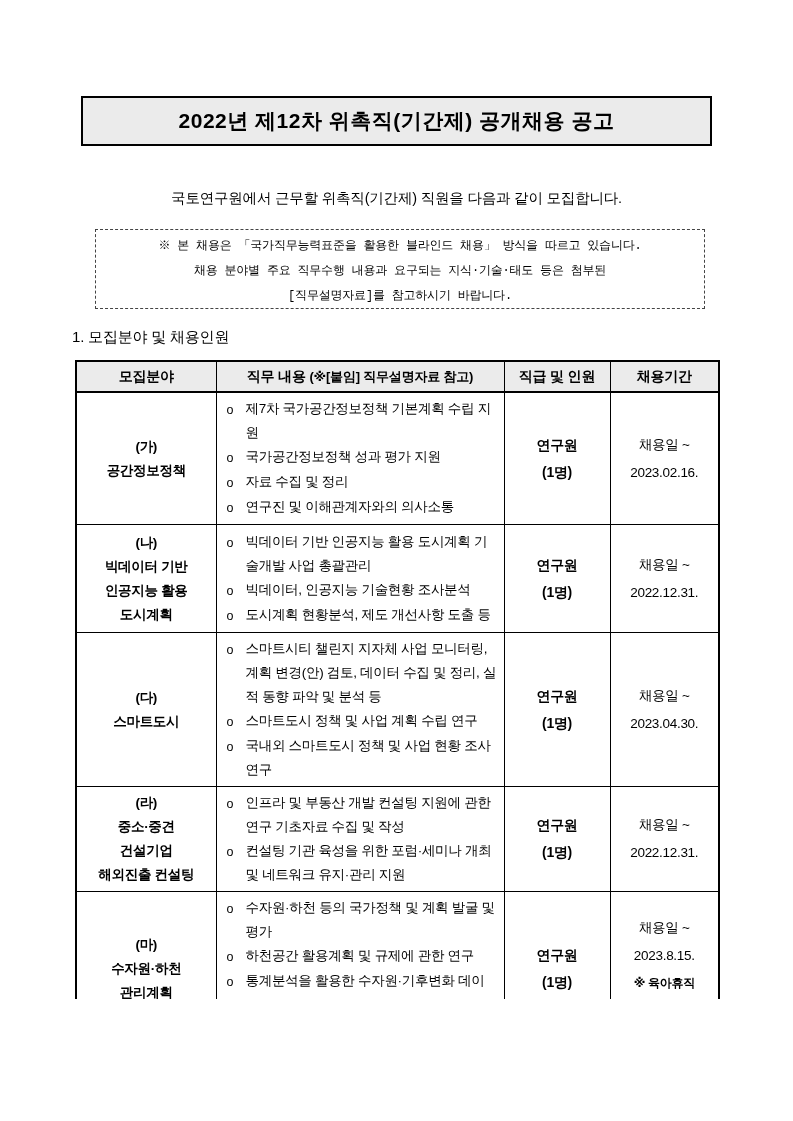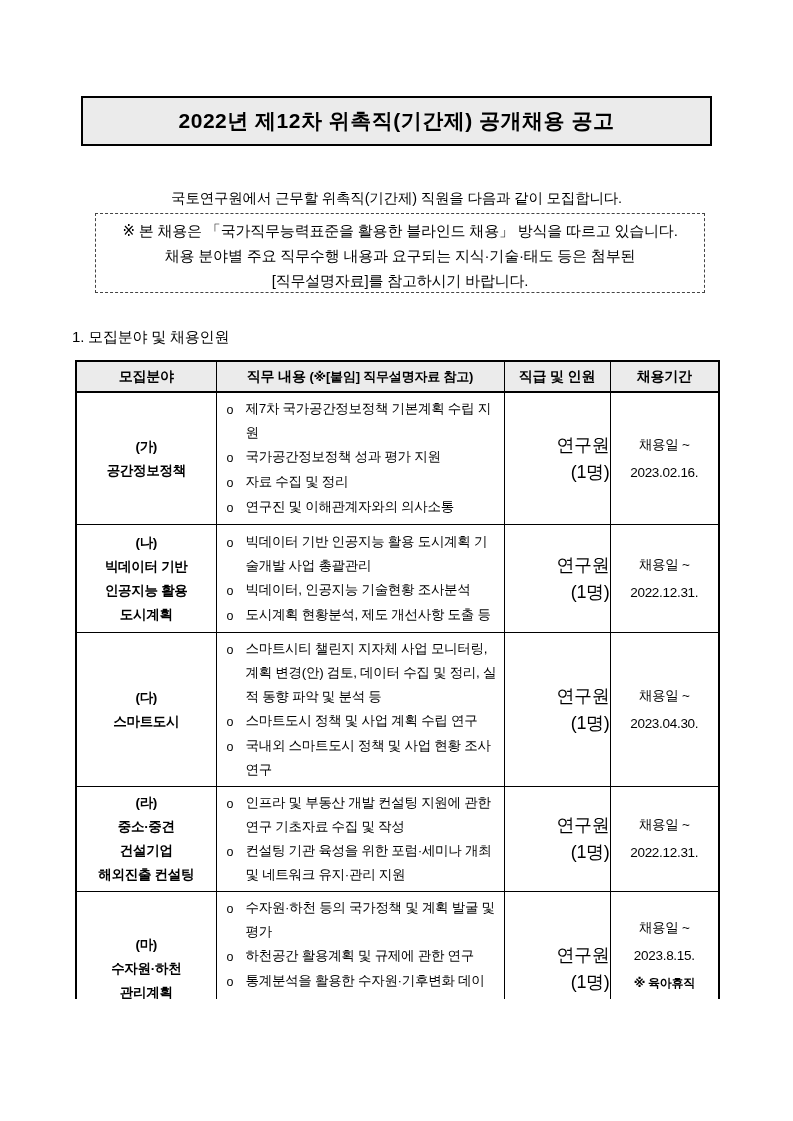--- a/index.html
+++ b/index.html
@@ -19,26 +19,26 @@
     border:2px solid #000000;
     display:flex; align-items:center; justify-content:center;
     font-size:21px; font-weight:bold; letter-spacing:0.5px;
   }
   .intro {
     position:absolute; top:181px; left:0;
     width:100%; text-align:center;
     font-size:14.5px; letter-spacing:-0.2px;margin-top:8px;
   }
   .notice-box {
-    position:absolute; left:95px; top:213px;
+    position:absolute; left:95px; top:229px;
     width:610px; height:80px;
     border:1px dashed #444444;
     padding-top:4px;
     text-align:center;
-    font-size:15px; line-height:25px; letter-spacing:-0.2px;
+    font-size:12px; line-height:25px; letter-spacing:-0.2px;font-family:Liberation Mono, monospace;
   }
   .section-heading {
     position:absolute; left:72px; top:328px;
     font-size:15px; font-weight:normal; letter-spacing:-0.2px;
   }
   table.recruit {
     position:absolute; left:75px; top:360px;
     width:643px;
     border-collapse:collapse;
     table-layout:fixed;
@@ -65,22 +65,22 @@
   }
   td.c2 {
     vertical-align:middle;
     font-size:13.5px; line-height:24px; letter-spacing:-0.3px;
     padding:4px 6px 4px 10px;
   }
   .duty { display:flex; align-items:flex-start; }
   .duty .bullet { flex:none; width:19px; font-size:12.5px; padding-top:1px; }
   .duty .duty-text { flex:1; }
   td.c3 {
-    text-align:right; vertical-align:middle;
-    font-size:18px; font-weight:normal; line-height:27px;
+    text-align:center; vertical-align:middle;
+    font-size:14px; font-weight:bold; line-height:27px;
     letter-spacing:-0.3px;
   }
   td.c4 {
     text-align:center; vertical-align:middle;
     font-size:13.5px; line-height:28px; letter-spacing:-0.3px;
   }
   td.c4 .note-line {
     font-size:12px; font-weight:bold; line-height:27px;
   }
   td.c4 .note-indent { }

